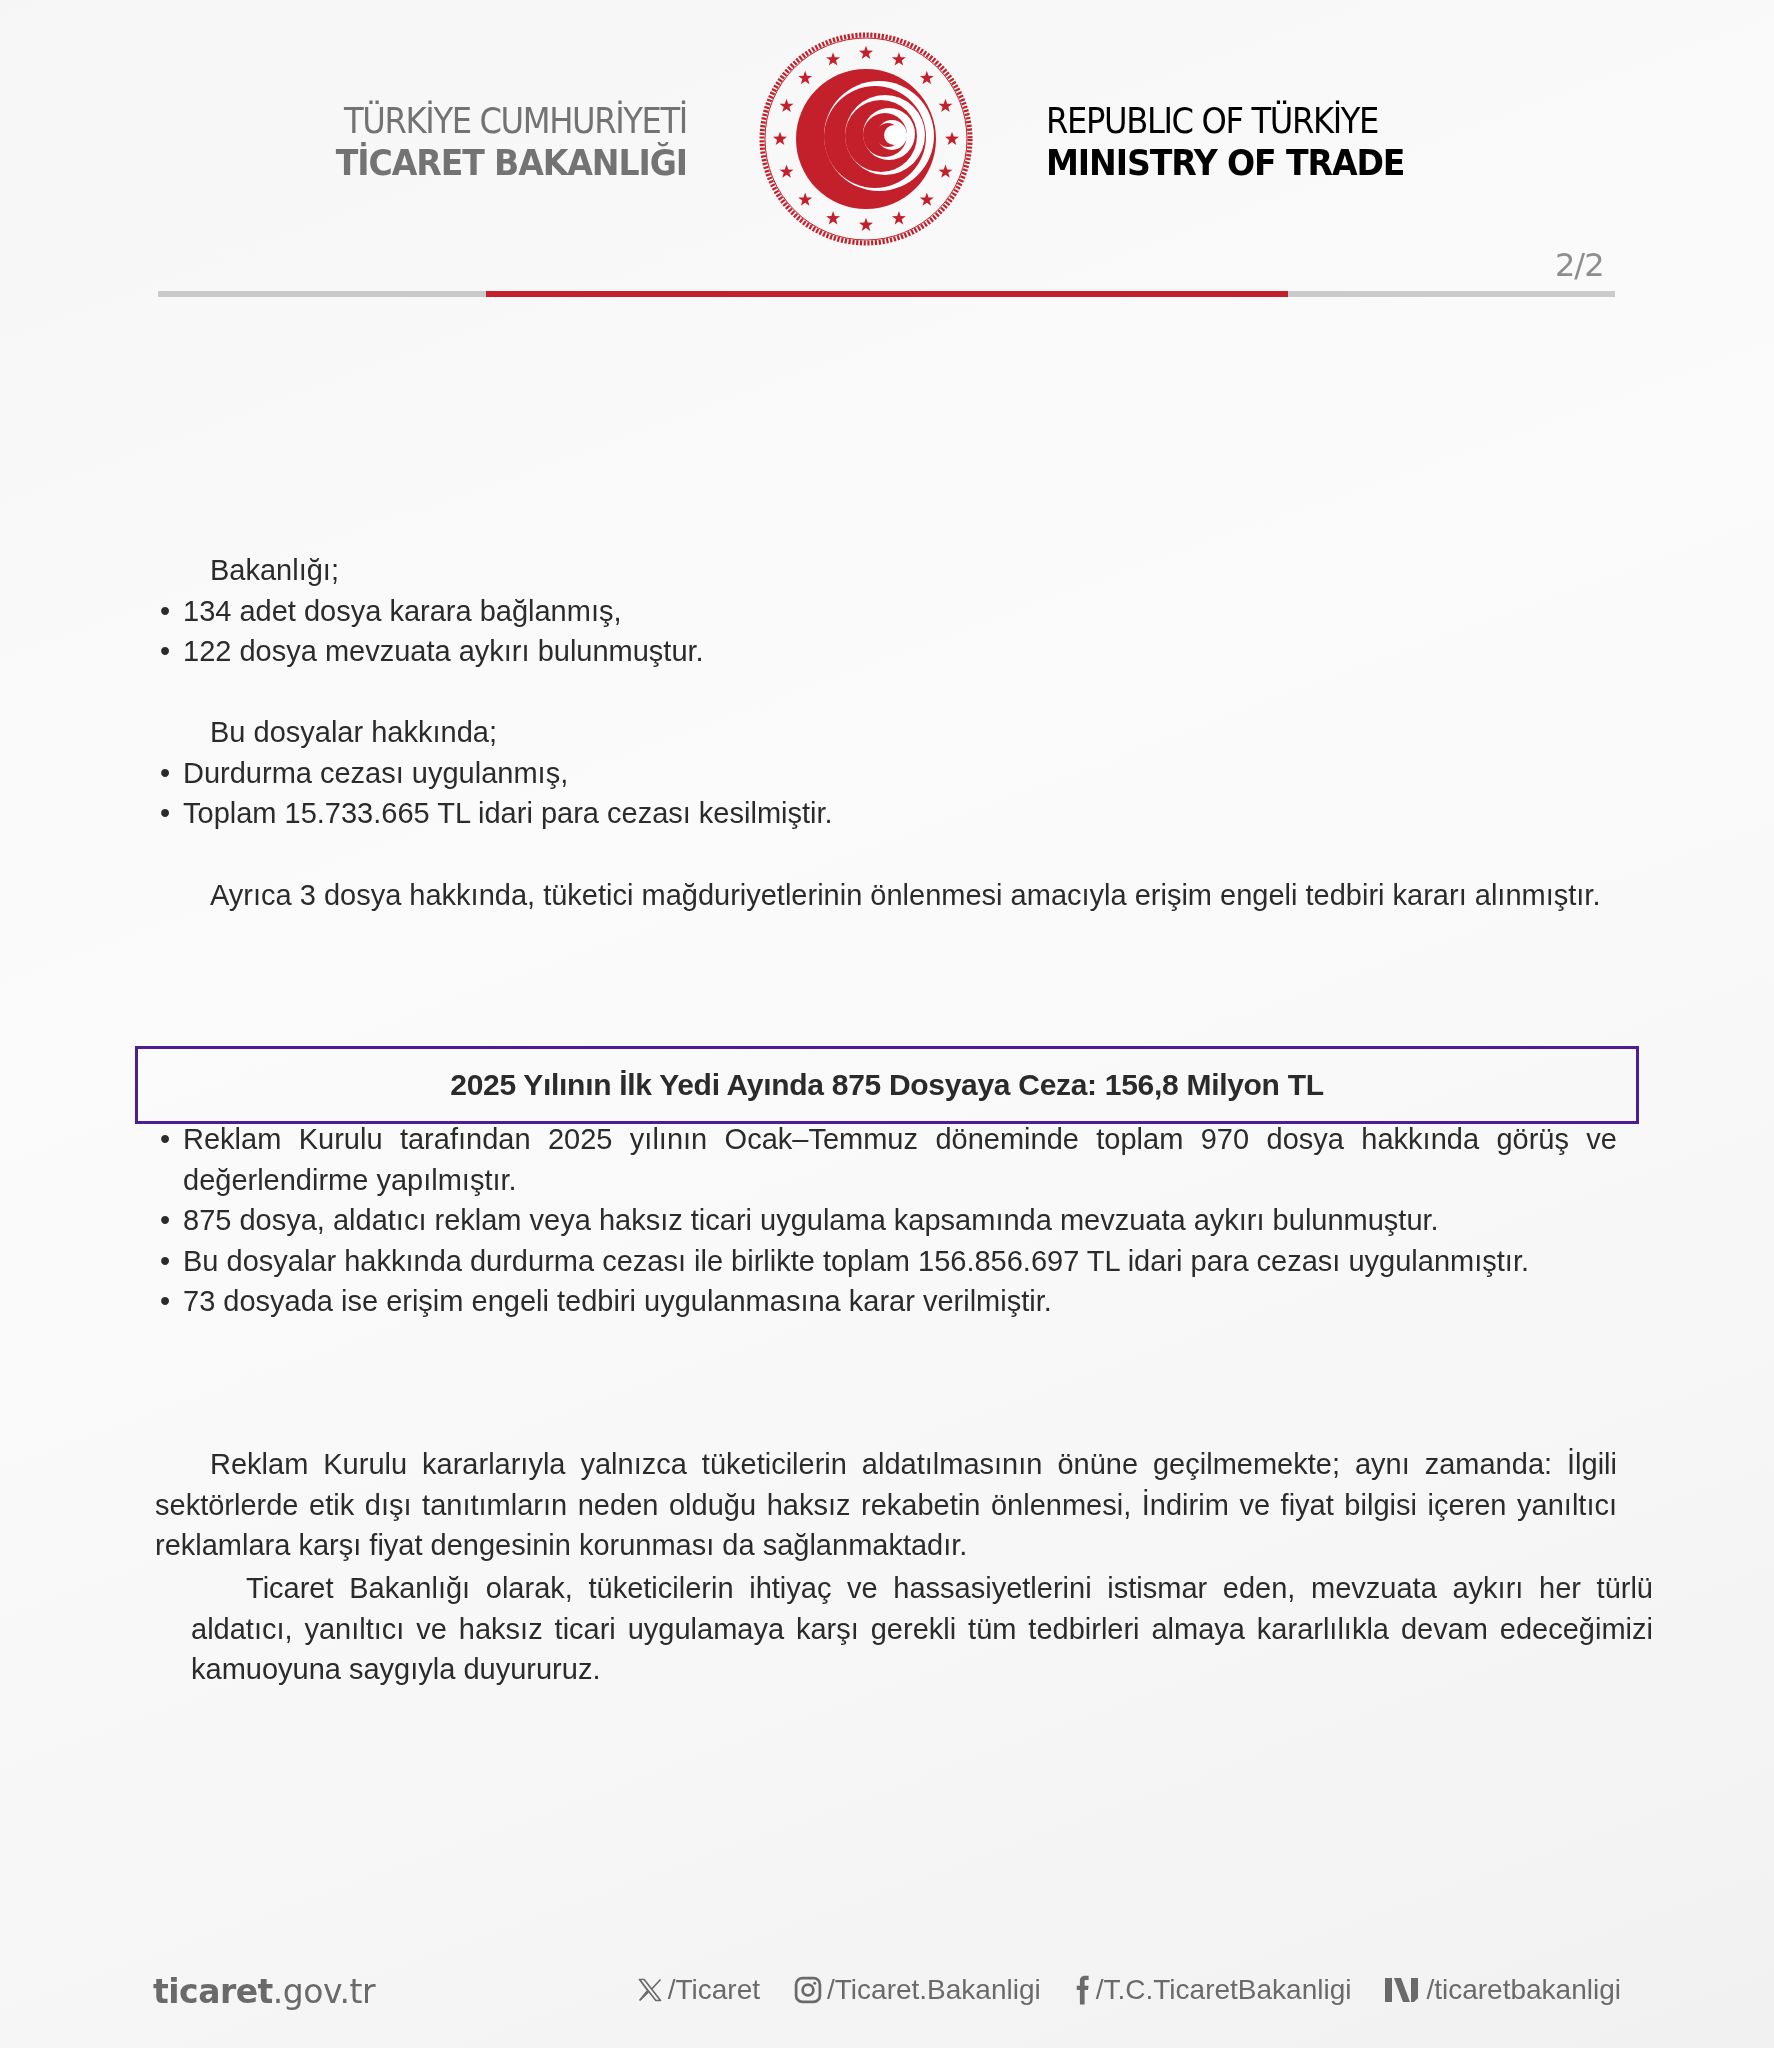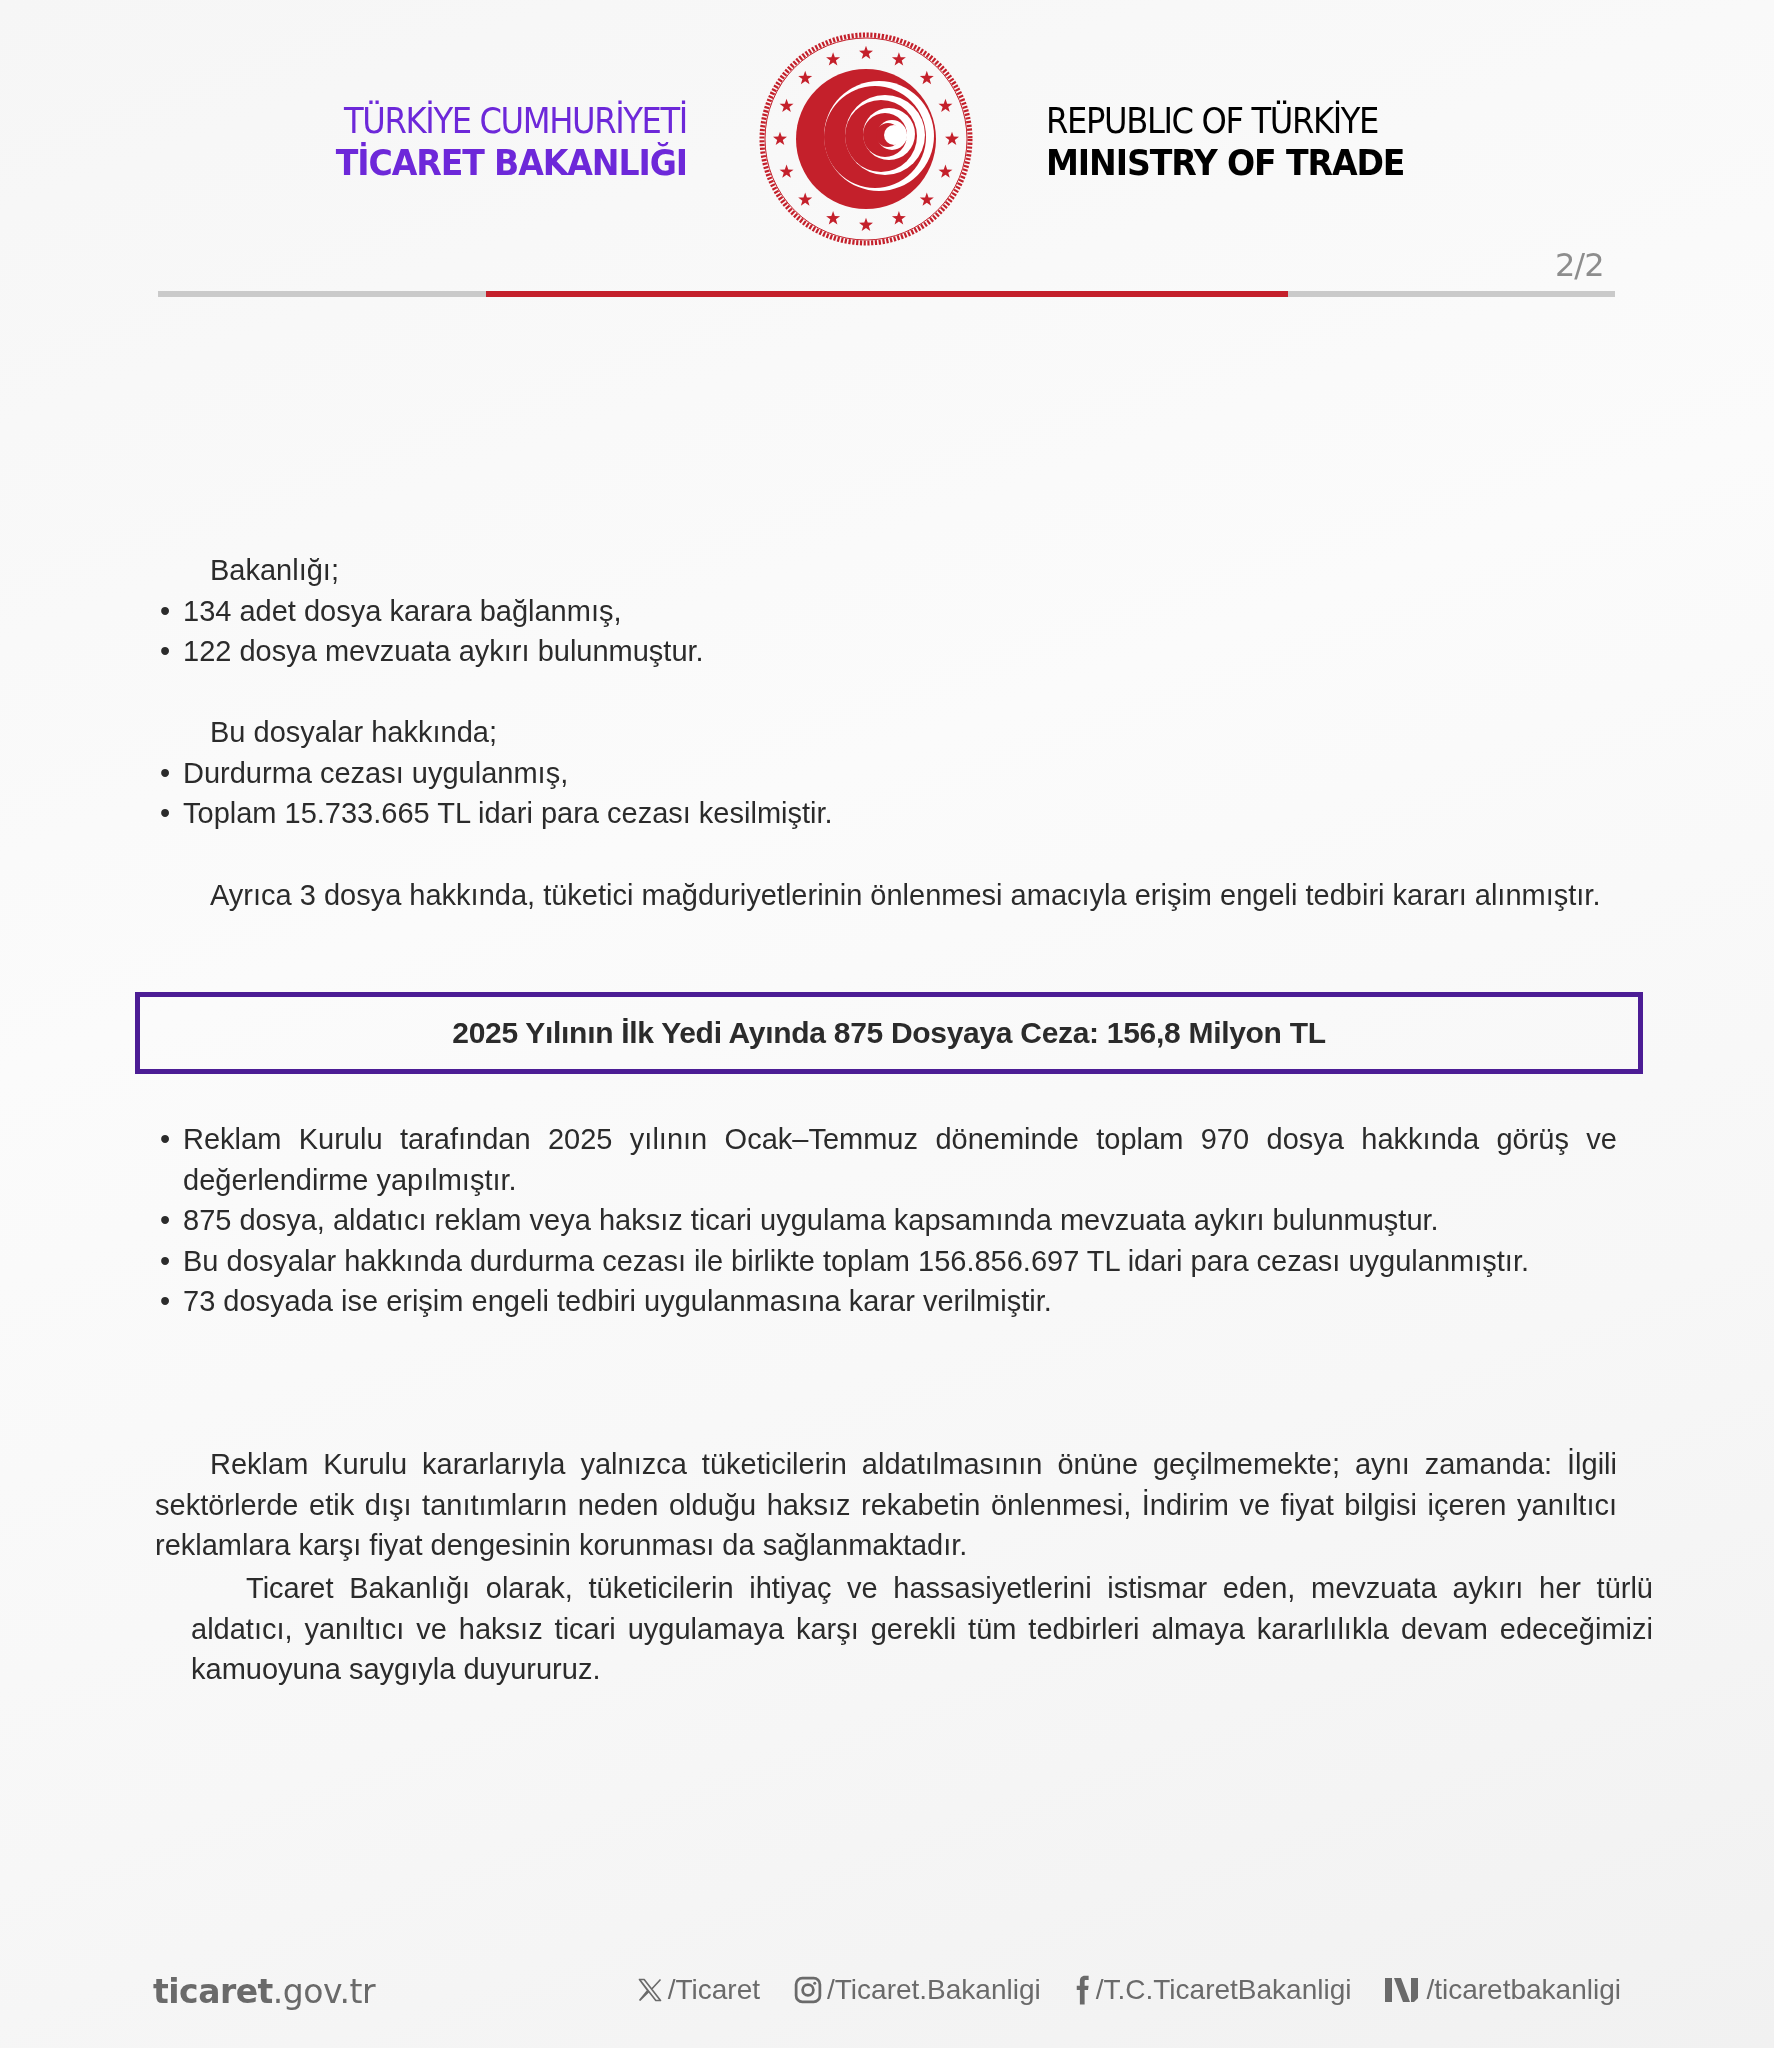--- a/index.html
+++ b/index.html
@@ -2,21 +2,21 @@
 <html><head>
 <meta charset="utf-8">
 <style>
   html, body { margin: 0; padding: 0; }
   body {
     width: 1774px; height: 2048px; position: relative; overflow: hidden;
     background: linear-gradient(160deg, #f6f6f6 0%, #fbfbfb 40%, #f7f7f7 70%, #f1f1f1 100%);
     font-family: "Liberation Sans", "DejaVu Sans", sans-serif;
     color: #2a2a2a;
   }
-  .hdr-left { position: absolute; left: 292px; top: 100px; width: 395px; text-align: right; color: #6d28d9; }
+  .hdr-left { position: absolute; left: 292px; top: 100px; width: 395px; text-align: right; color: #737373; }
   .hdr-right { position: absolute; left: 1046px; top: 100px; width: 420px; text-align: left; color: #000000; }
   .hdr-line1 { font-family: "DejaVu Sans", sans-serif; font-size: 35px; letter-spacing: -1.5px; line-height: 42px; font-weight: normal; transform: scaleX(0.92); }
   .hdr-line2 { font-family: "DejaVu Sans", sans-serif; font-size: 36px; letter-spacing: -1.2px; line-height: 42px; font-weight: bold; transform: scaleX(0.92); }
   .hdr-left .hdr-line1, .hdr-left .hdr-line2 { transform-origin: right center; }
   .hdr-right .hdr-line1, .hdr-right .hdr-line2 { transform-origin: left center; }
   .emblem { position: absolute; left: 757px; top: 30px; width: 218px; height: 218px; }
   .bar { position: absolute; top: 291px; height: 6px; }
   .bar-gray-l { left: 158px; width: 328px; background: #cacaca; }
   .bar-red { left: 486px; width: 802px; background: #c4202b; }
   .bar-gray-r { left: 1288px; width: 327px; background: #cacaca; }
@@ -27,21 +27,21 @@
   .para.left { text-align: left; }
   .bullets { list-style: none; margin: 0; padding: 0; }
   .bullets li { position: relative; padding-left: 28px; text-align: justify; }
   .bullets li.left { text-align: left; }
   .bullet-dot { position: absolute; left: 0; top: 0; width: 20px; text-align: center; }
 
   .sec1 { top: 550px; }
   .sec2 { top: 712px; }
   .sec3 { top: 875px; }
 
-  .title-box { position: absolute; left: 135px; top: 992px; width: 1498px; height: 72px; border: 5px solid #4c1d95; box-sizing: content-box; display: flex; align-items: center; justify-content: center; }
+  .title-box { position: absolute; left: 135px; top: 1046px; width: 1498px; height: 72px; border: 3px solid #4c1d95; box-sizing: content-box; display: flex; align-items: center; justify-content: center; }
   .title-box span { font-family: "Liberation Sans", sans-serif; font-weight: bold; font-size: 30px; color: #2b2b2b; letter-spacing: -0.3px; }
 
   .sec4 { top: 1119px; }
   .sec5 { top: 1444px; }
   .sec6 { top: 1568px; margin-left: 36px; }
 
   .footer-site { position: absolute; left: 153px; top: 1972px; font-size: 33px; color: #6a6a6a; font-family: "DejaVu Sans", sans-serif; letter-spacing: -0.5px; }
   .footer-site b { font-weight: bold; margin-top: 28px; }
   .socials { position: absolute; right: 153px; top: 1974px; display: flex; align-items: center; gap: 33px; color: #6a6a6a; font-size: 28px; font-family: "Liberation Sans", sans-serif; }
   .social { display: flex; align-items: center; gap: 4px; }

